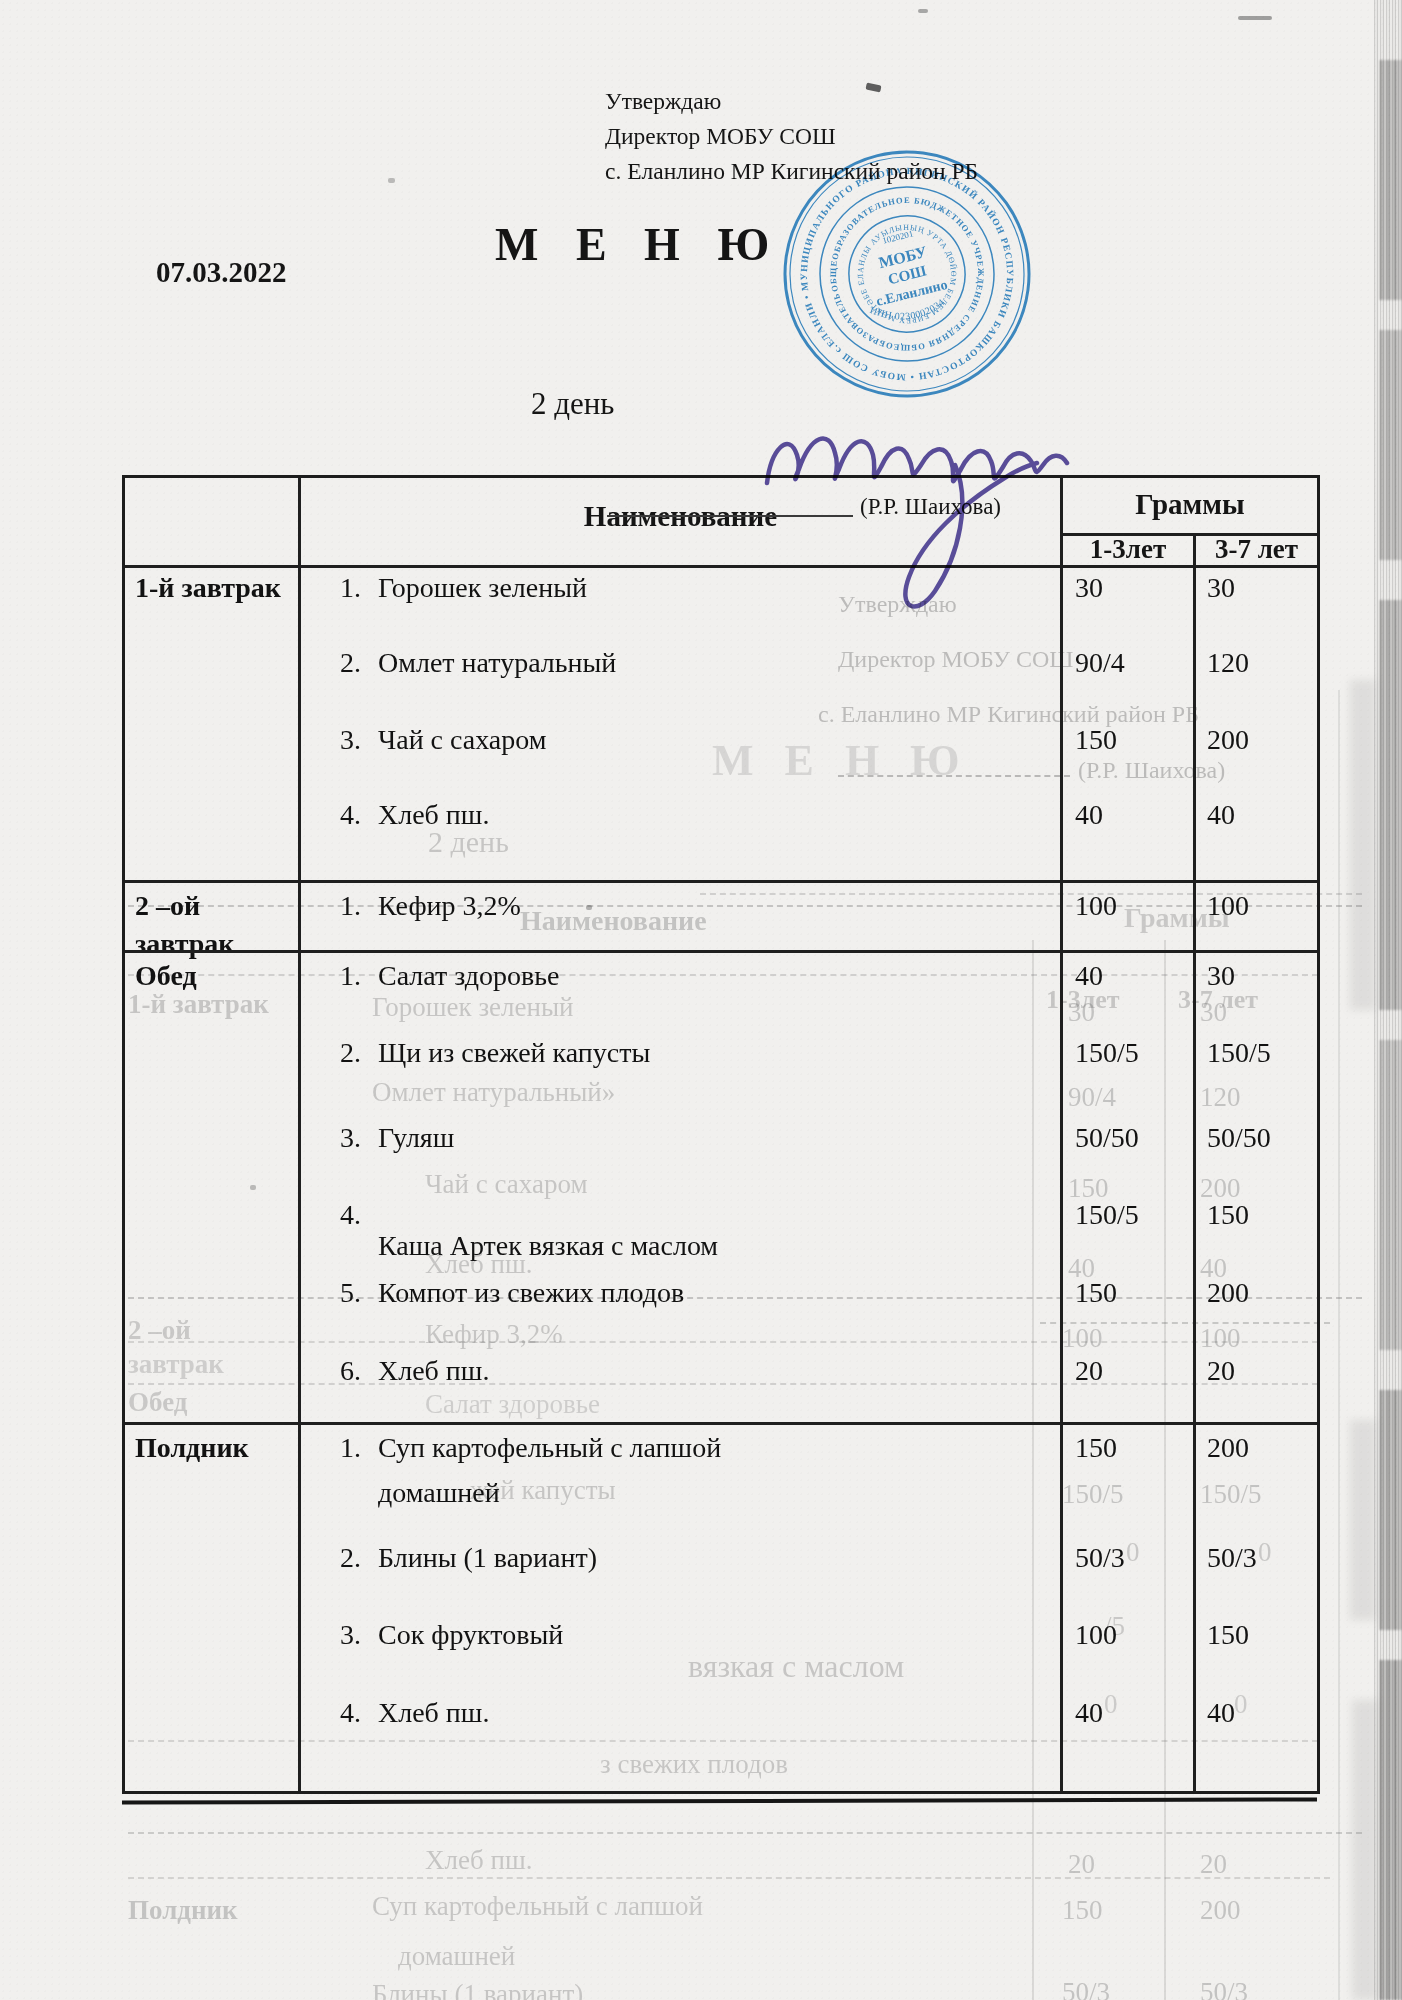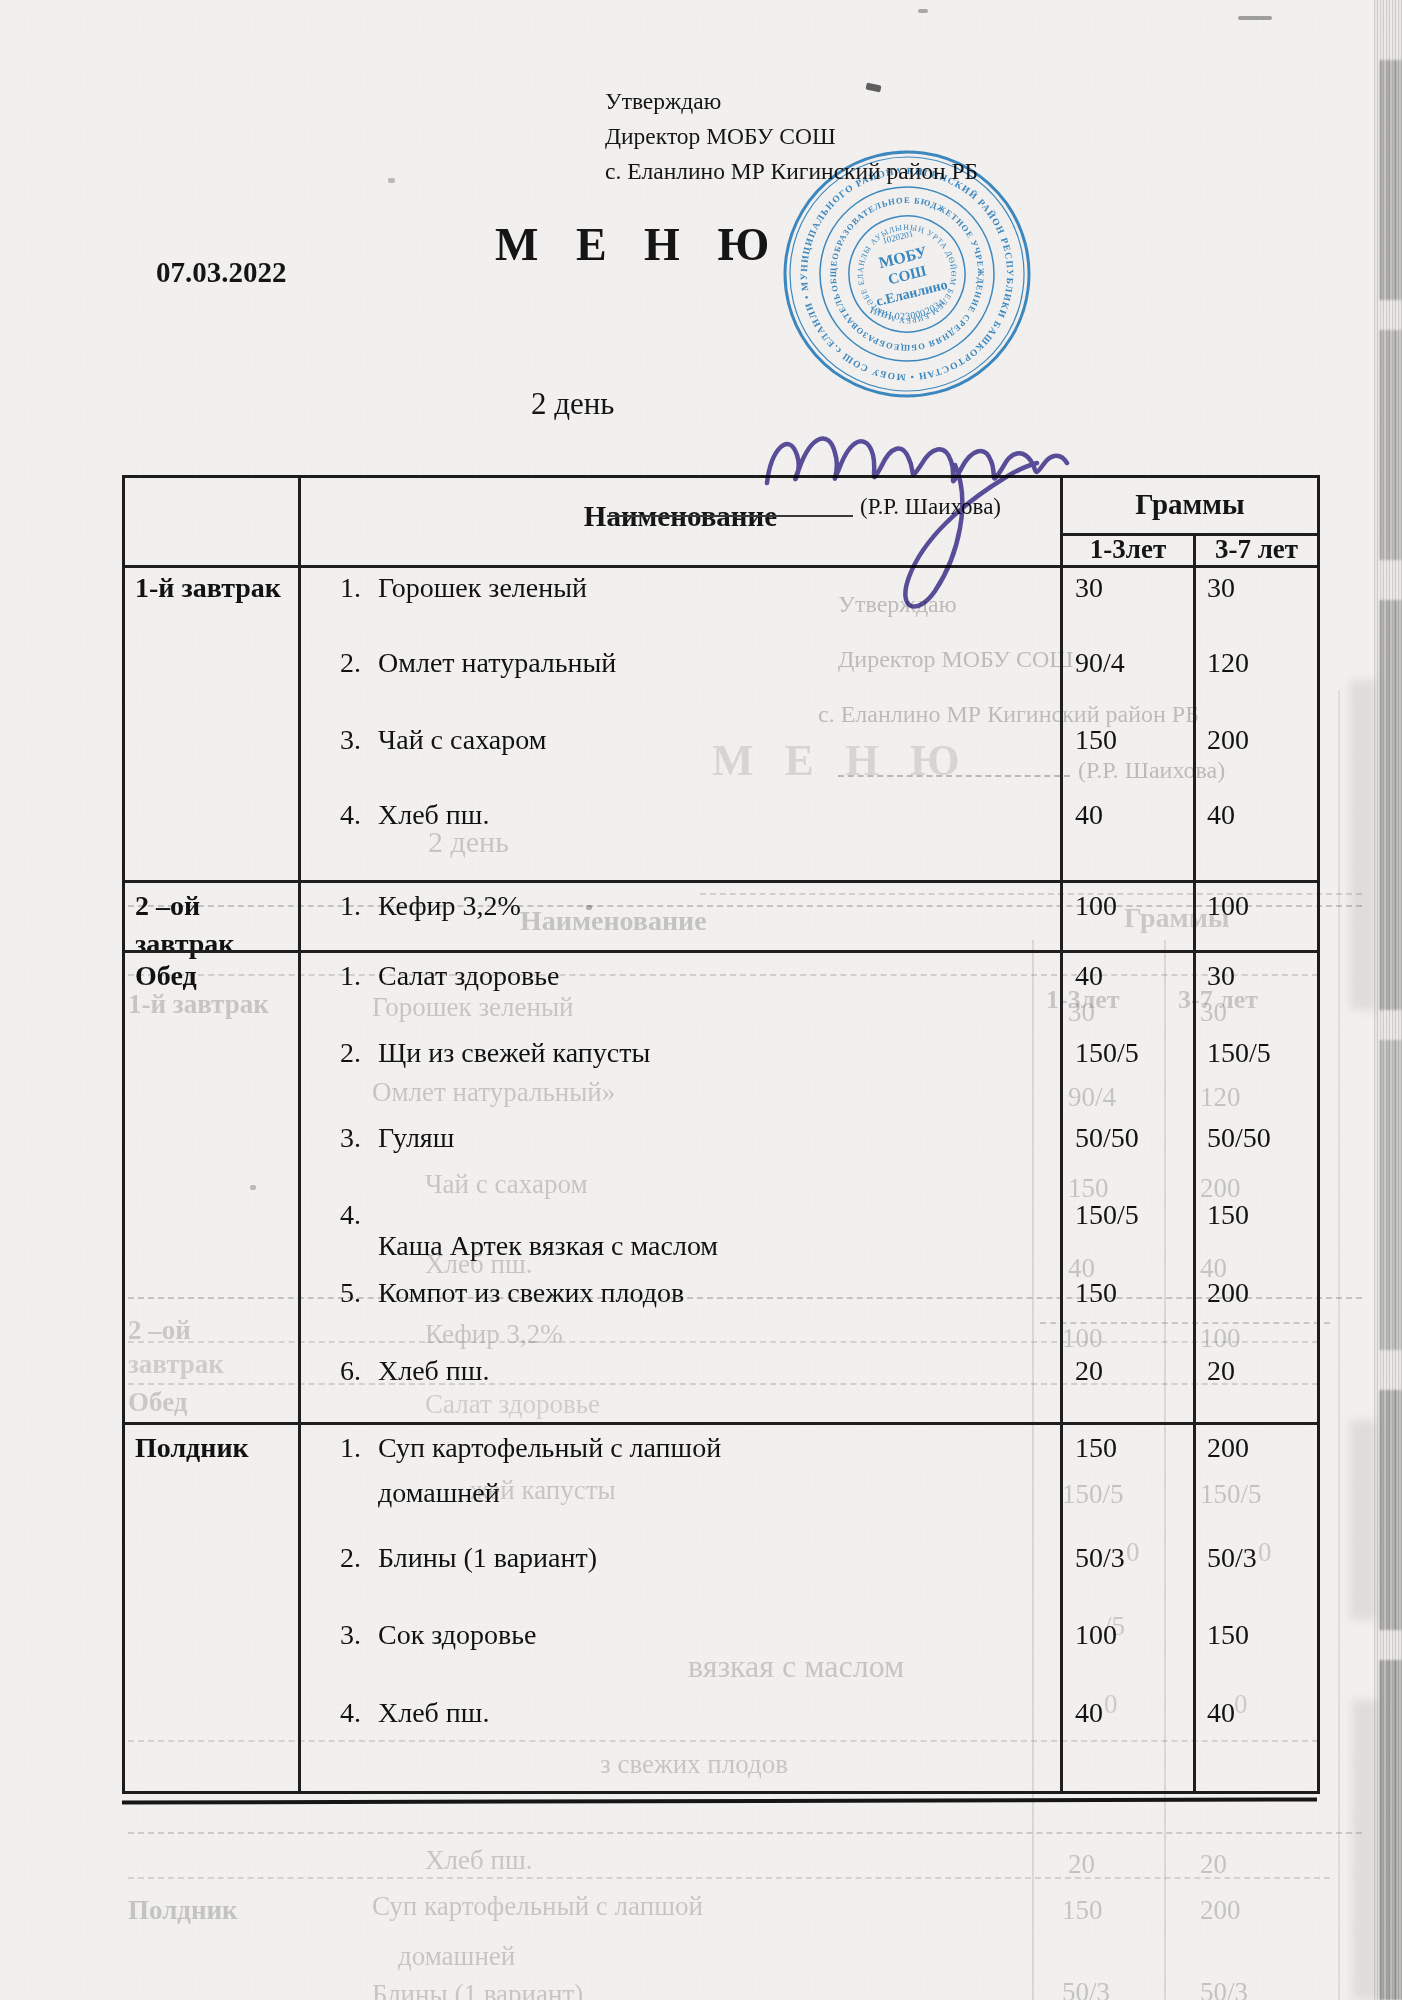--- a/index.html
+++ b/index.html
@@ -235,21 +235,21 @@
         <div class="cell" style="left: 215px; top: 955px;">1.</div>
         <div class="cell" style="left: 253px; top: 955px;">Суп картофельный с лапшой</div>
         <div class="cell" style="left: 253px; top: 1000px;">домашней</div>
         <div class="cell" style="left: 950px; top: 955px;">150</div>
         <div class="cell" style="left: 1082px; top: 955px;">200</div>
         <div class="cell" style="left: 215px; top: 1065px;">2.</div>
         <div class="cell" style="left: 253px; top: 1065px;">Блины (1 вариант)</div>
         <div class="cell" style="left: 950px; top: 1065px;">50/3</div>
         <div class="cell" style="left: 1082px; top: 1065px;">50/3</div>
         <div class="cell" style="left: 215px; top: 1142px;">3.</div>
-        <div class="cell" style="left: 253px; top: 1142px;">Сок здоровье</div>
+        <div class="cell" style="left: 253px; top: 1142px;">Сок фруктовый</div>
         <div class="cell" style="left: 950px; top: 1142px;">100</div>
         <div class="cell" style="left: 1082px; top: 1142px;">150</div>
         <div class="cell" style="left: 215px; top: 1220px;">4.</div>
         <div class="cell" style="left: 253px; top: 1220px;">Хлеб пш.</div>
         <div class="cell" style="left: 950px; top: 1220px;">40</div>
         <div class="cell" style="left: 1082px; top: 1220px;">40</div>
       </div>
   </div>
   <div class="thick-bottom"></div>
 

